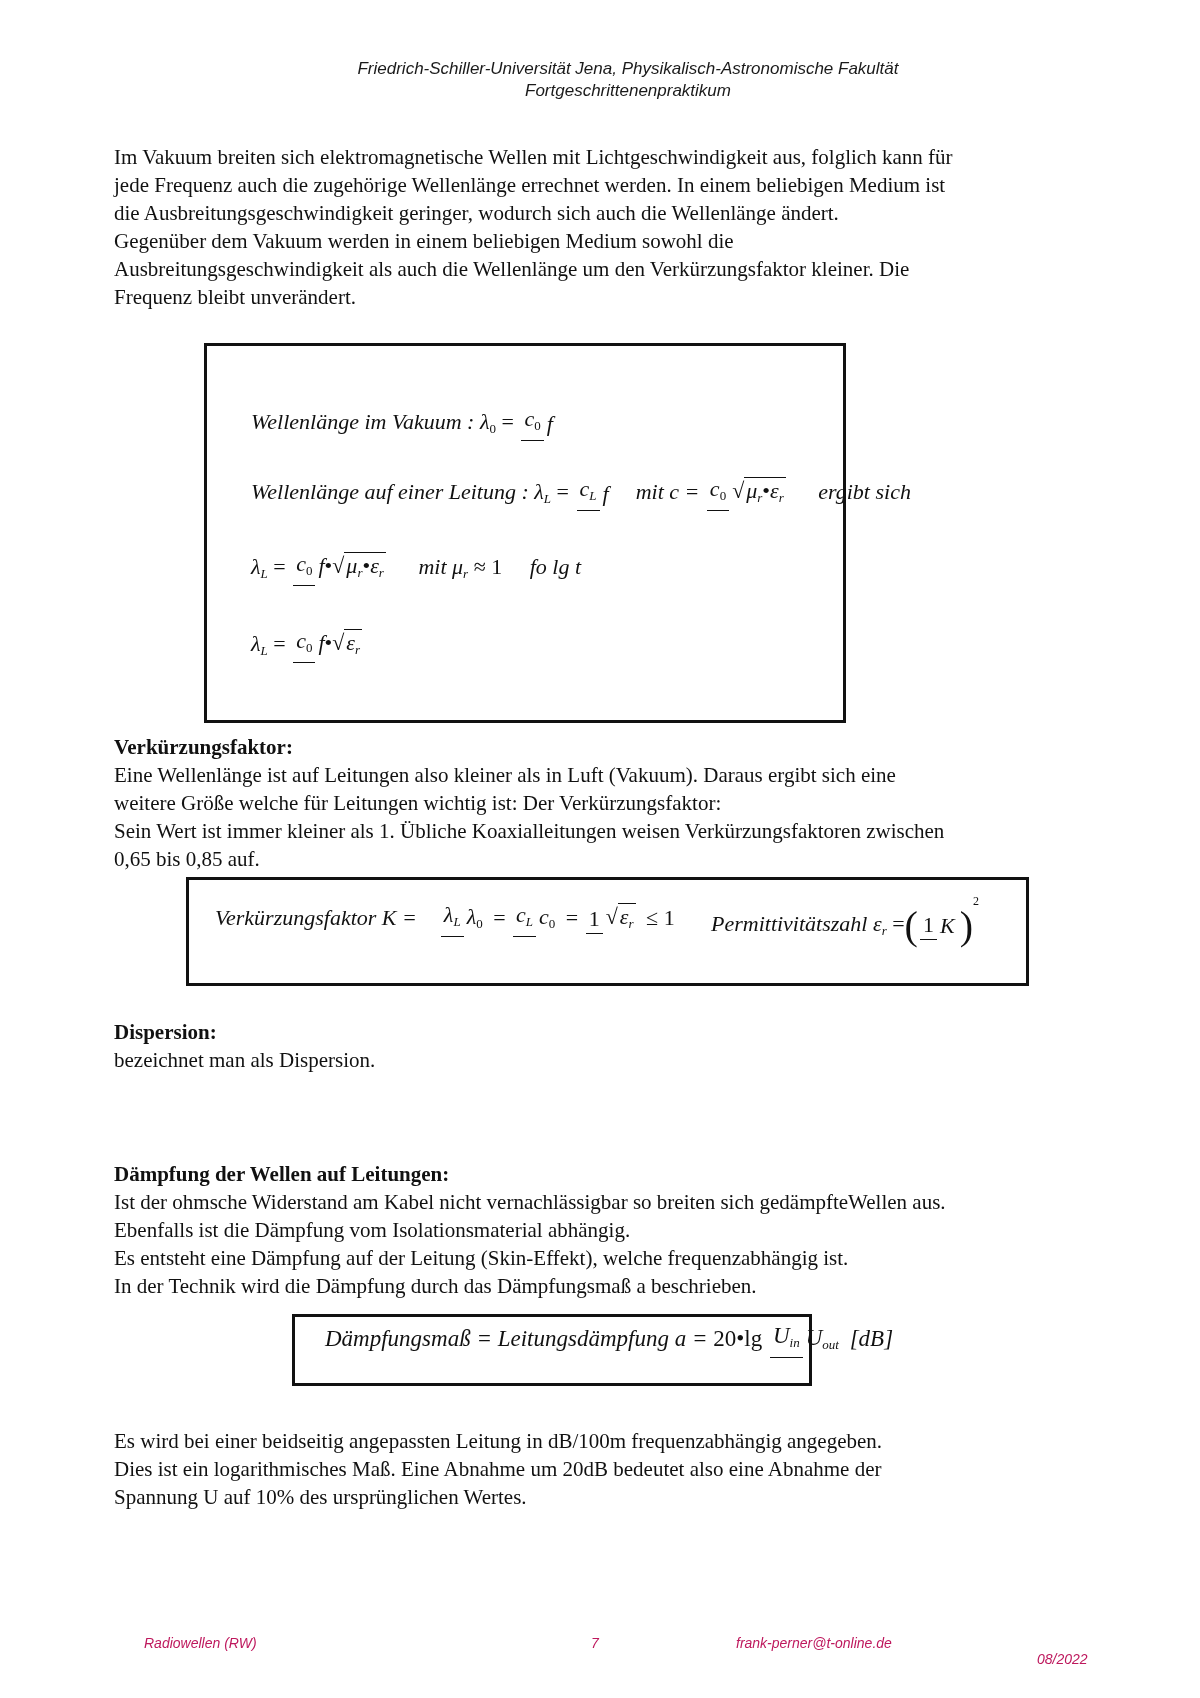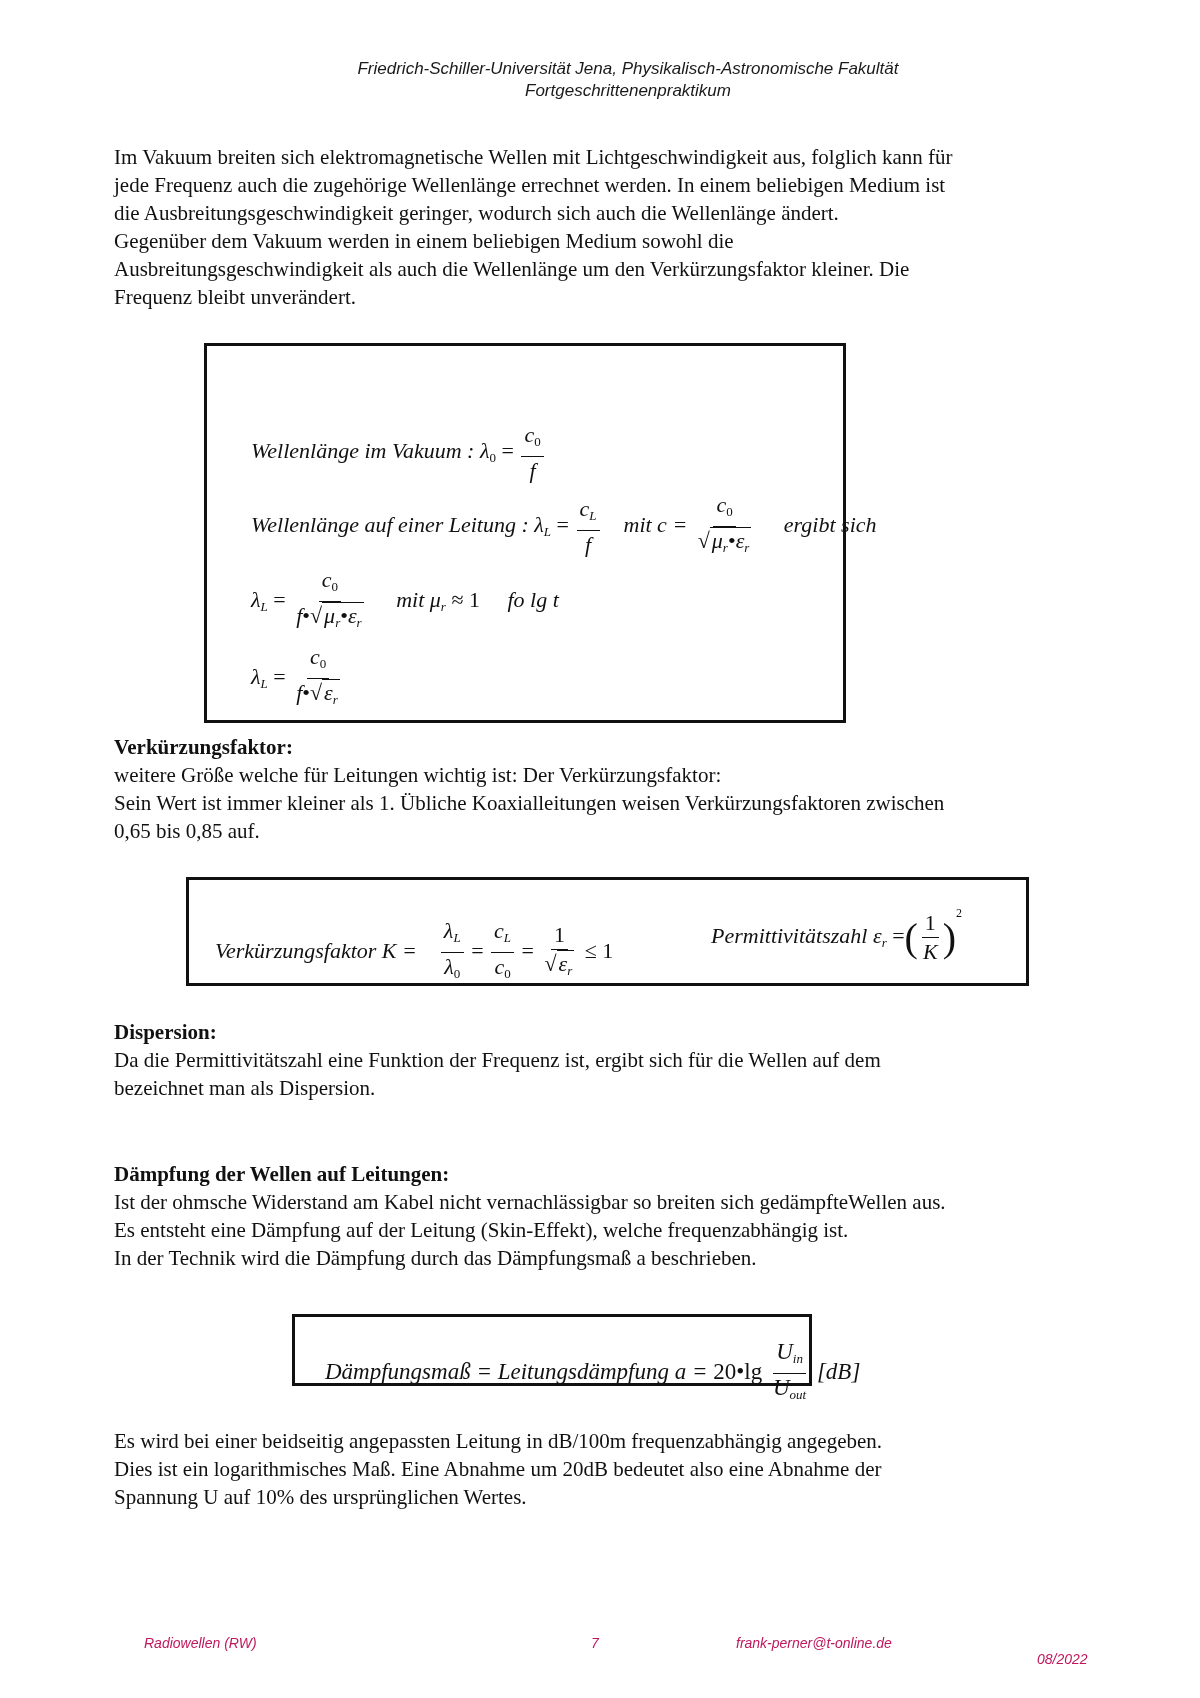--- a/index.html
+++ b/index.html
@@ -10,21 +10,21 @@
     font-family: "Liberation Sans", sans-serif; font-style: italic; font-size: 17px; line-height: 22px; color: #1a1a1a; padding-left: 28px; }
 
   .txt { position: absolute; left: 114px; width: 990px; font-family: "Liberation Serif", serif;
     font-size: 21px; line-height: 28px; color: #111; }
   .txt .ln { display: block; white-space: nowrap; }
   .heading { font-weight: bold; }
 
   .box { position: absolute; border: 3px solid #111; box-sizing: border-box; background: #fff; }
   .m { font-family: "Liberation Serif", serif; font-style: italic; font-size: 22px; color: #111; position: absolute; white-space: nowrap; }
   .up { font-style: normal; }
-  .frac { display: inline-flex; flex-direction: column; align-items: center; vertical-align: middle; margin: 16px 2px; }
+  .frac { display: inline-flex; flex-direction: row; align-items: center; vertical-align: middle; margin: 0 2px; }
   .frac .num { padding: 0 3px 1px; border-bottom: 1.5px solid #111; line-height: 26px; }
   .frac .den { padding: 1px 3px 0; line-height: 26px; }
   sub { font-size: 13px; vertical-align: -4px; font-style: italic; }
   sub.up { font-style: normal; }
   .sqrt { display: inline-block; }
   .sqrt .rad { border-top: 1.5px solid #111; padding: 0 2px; }
   .big { font-size: 40px; font-style: normal; vertical-align: middle; font-weight: 200; }
   .sup { font-size: 12px; vertical-align: 26px; font-style: normal; }
 
   .footer { position: absolute; top: 1635px; font-family: "Liberation Sans", sans-serif; font-style: italic; font-size: 14px; color: #be185d; white-space: nowrap; }
@@ -98,20 +98,21 @@
       <span class="up">=</span>
       <span class="frac">
         <span class="num"><span>c</span><sub class="up">0</sub></span>
         <span class="den"><span>f</span><span class="up">•</span><span class="up">√</span><span class="sqrt"><span class="rad"><span>ε</span><sub>r</sub></span></span></span>
       </span>
     </div>
   </div>
 
   <div class="txt" style="top:733px;">
     <span class="ln heading">Verkürzungsfaktor:</span>
+    <span class="ln">Eine Wellenlänge ist auf Leitungen also kleiner als in Luft (Vakuum). Daraus ergibt sich eine</span>
     <span class="ln">weitere Größe welche für Leitungen wichtig ist: Der Verkürzungsfaktor:</span>
     <span class="ln">Sein Wert ist immer kleiner als 1. Übliche Koaxialleitungen weisen Verkürzungsfaktoren zwischen</span>
     <span class="ln">0,65 bis 0,85 auf.</span>
   </div>
 
   <div class="box" style="left:186px; top:877px; width:843px; height:109px;">
     <div class="m" style="left:26px; top:22px;">
       <span>Verkürzungsfaktor K =</span>
       &nbsp;&nbsp;
       <span class="frac">
@@ -135,27 +136,27 @@
       <span>ε</span><sub>r</sub>
       <span class="up">=</span><span class="big">(</span><span class="frac">
         <span class="num up">1</span>
         <span class="den">K</span>
       </span><span class="big">)</span><span class="sup">2</span>
     </div>
   </div>
 
   <div class="txt" style="top:1018px;">
     <span class="ln heading">Dispersion:</span>
-    <span class="ln">Da die Permittivitätszahl eine Funktion der Frequenz ist, ergibt sich für die Wellen auf dem</span>
     <span class="ln">bezeichnet man als Dispersion.</span>
   </div>
 
   <div class="txt" style="top:1160px;">
     <span class="ln heading">Dämpfung der Wellen auf Leitungen:</span>
     <span class="ln">Ist der ohmsche Widerstand am Kabel nicht vernachlässigbar so breiten sich gedämpfteWellen aus.</span>
+    <span class="ln">Ebenfalls ist die Dämpfung vom Isolationsmaterial abhängig.</span>
     <span class="ln">Es entsteht eine Dämpfung auf der Leitung (Skin-Effekt), welche frequenzabhängig ist.</span>
     <span class="ln">In der Technik wird die Dämpfung durch das Dämpfungsmaß a beschrieben.</span>
   </div>
 
   <div class="box" style="left:292px; top:1314px; width:520px; height:72px;">
     <div class="m" style="left:30px; top:6px; font-size:23px;">
       <span>Dämpfungsmaß = Leitungsdämpfung a =</span>
       <span class="up">20•lg</span>
       <span class="frac">
         <span class="num"><span>U</span><sub>in</sub></span>

